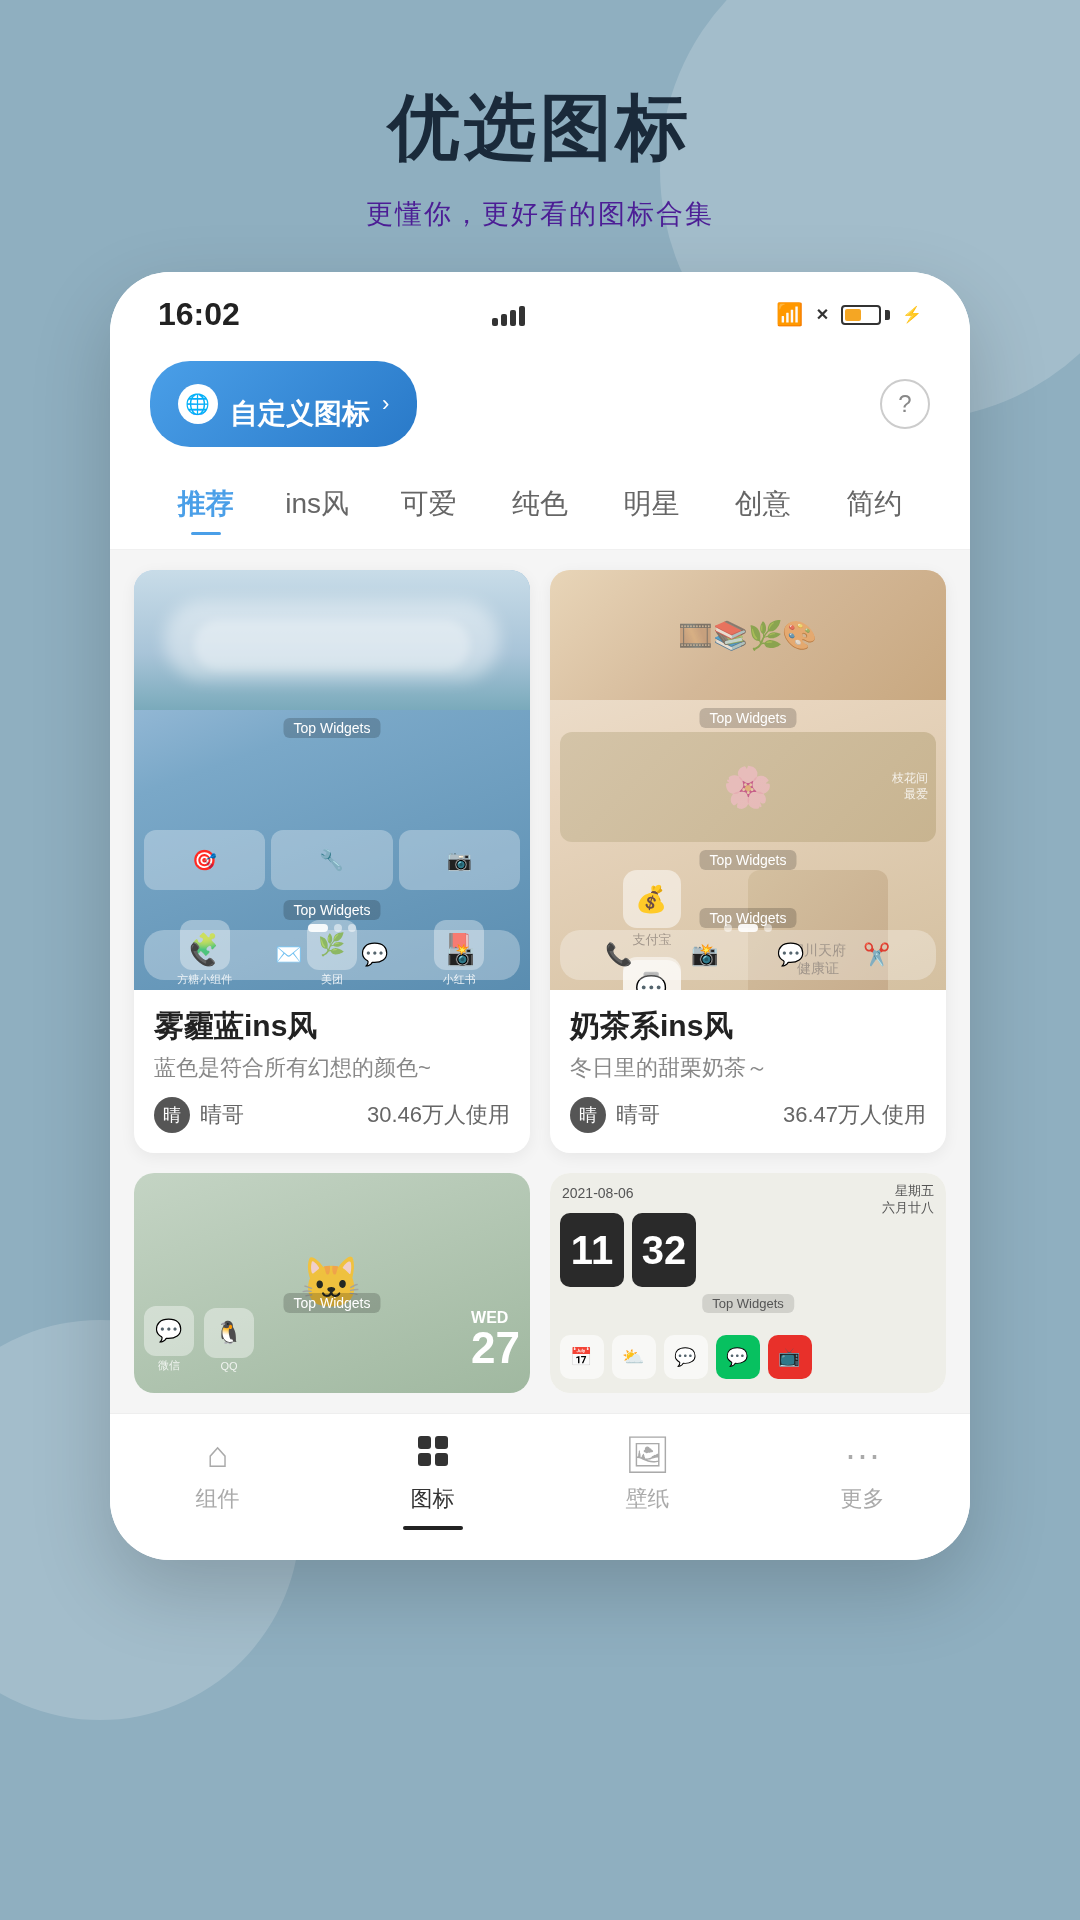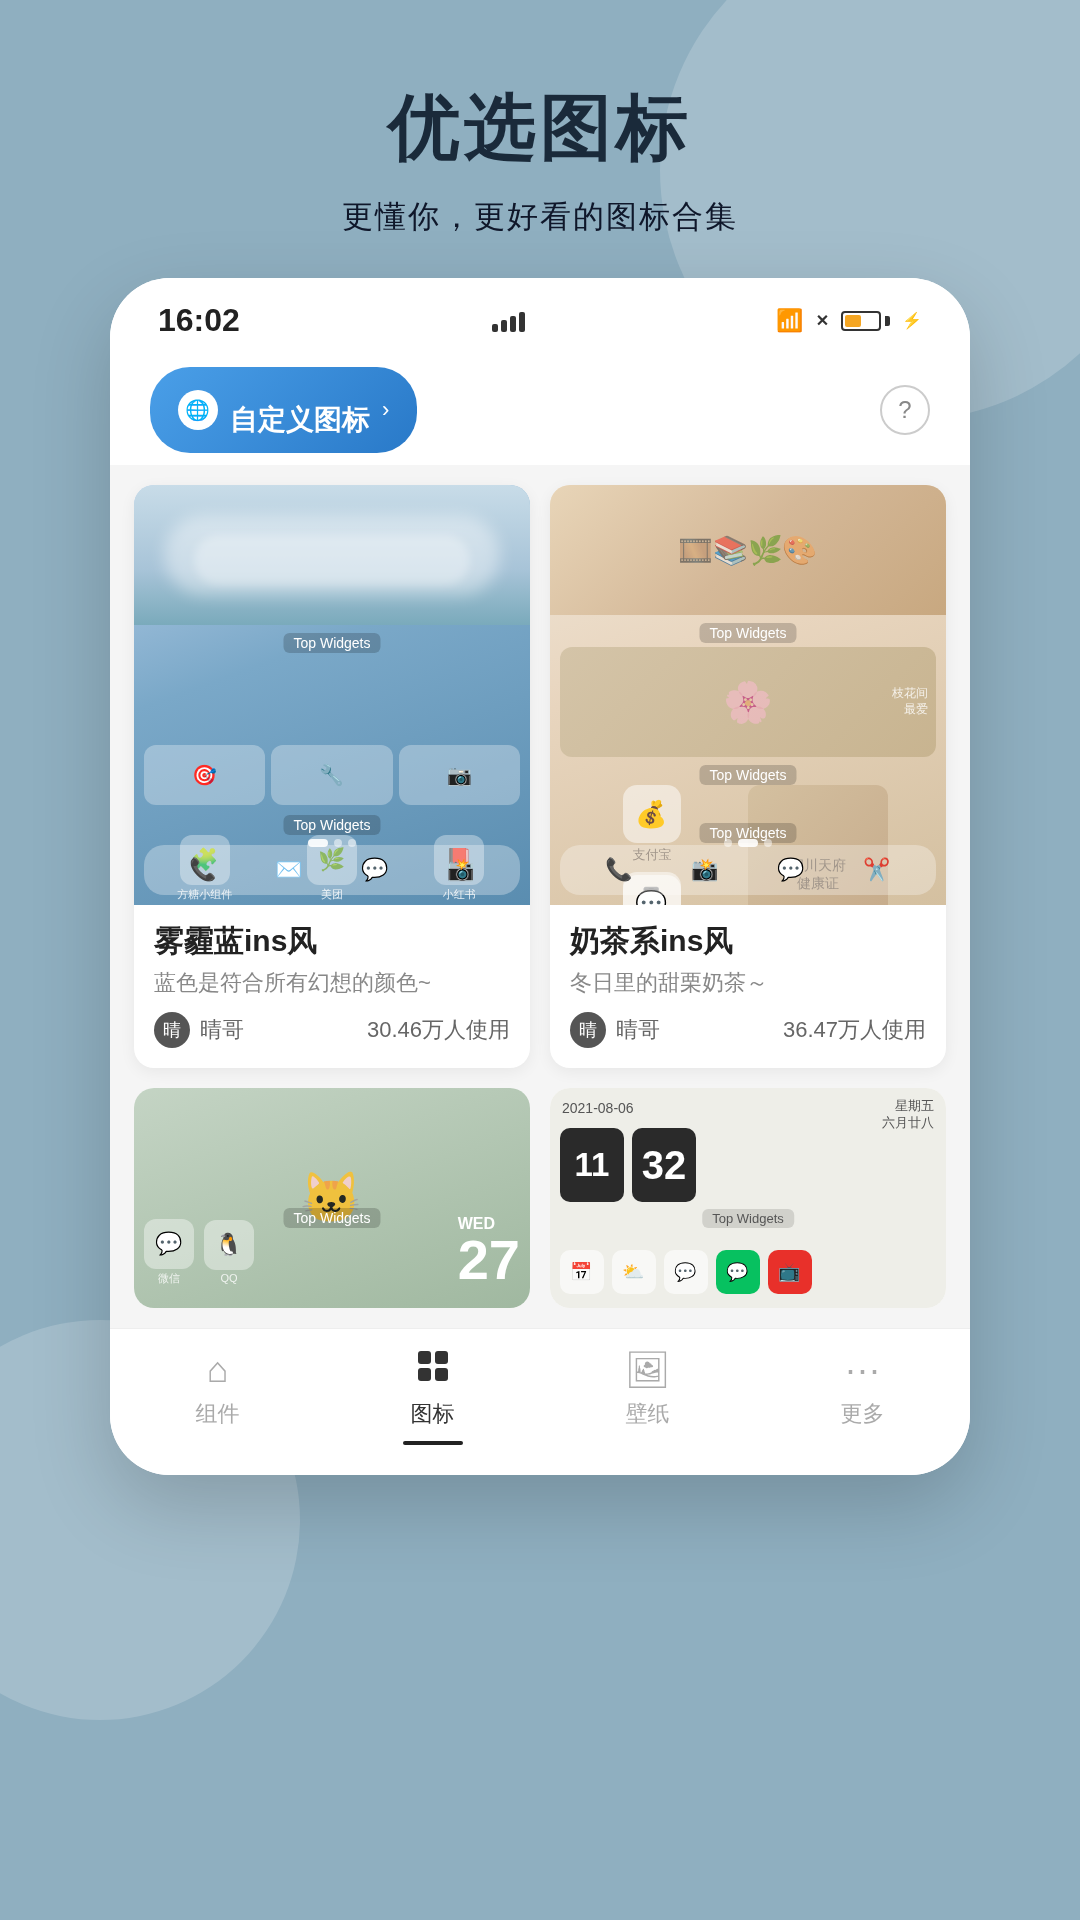--- a/index.html
+++ b/index.html
@@ -36,22 +36,22 @@
       z-index: 2;
     }
     .header-title {
       font-size: 72px;
       font-weight: 900;
       color: #1a2a3a;
       letter-spacing: 4px;
       margin-bottom: 20px;
     }
     .header-subtitle {
-      font-size: 31px;
-      color: #0f172a;
+      font-size: 27px;
+      color: #4c1d95;
       letter-spacing: 2px;
     }
 
     
     .phone-mockup {
       position: relative;
       z-index: 2;
       margin: 0 auto;
       width: 860px;
       background: white;
@@ -387,20 +387,43 @@
     <div class="custom-icon-btn">
       <div class="custom-icon-btn-icon">🌐</div>
       <span class="custom-icon-btn-text">自定义图标</span>
       <span class="custom-icon-btn-arrow">›</span>
     </div>
     <div class="help-btn">
       <span>?</span>
     </div>
   </div>
 
+  <div class="category-tabs">
+    <div class="tab-item active">
+      <span>推荐</span>
+    </div>
+    <div class="tab-item">
+      <span>ins风</span>
+    </div>
+    <div class="tab-item">
+      <span>可爱</span>
+    </div>
+    <div class="tab-item">
+      <span>纯色</span>
+    </div>
+    <div class="tab-item">
+      <span>明星</span>
+    </div>
+    <div class="tab-item">
+      <span>创意</span>
+    </div>
+    <div class="tab-item">
+      <span>简约</span>
+    </div>
+  </div>
 
   <div class="content-area">
     <div class="theme-grid">
 
       <div class="theme-card">
         <div class="theme-preview preview-blue">
 
           <div class="crown-badge">👑</div>
 
           <div style="position:absolute; top:28px; left:0; right:0; text-align:center; font-size:28px; font-weight:900; color:white; text-shadow:0 2px 8px rgba(0,0,0,0.25); letter-spacing:4px;">盐系 零霾蓝</div>
@@ -555,38 +578,38 @@
             <div style="display:flex;flex-direction:column;align-items:center;gap:2px;">
               <div style="width:50px;height:50px;background:rgba(255,255,255,0.4);border-radius:12px;display:flex;align-items:center;justify-content:center;font-size:22px;">💬</div>
               <span style="font-size:11px;color:rgba(255,255,255,0.8);">微信</span>
             </div>
             <div style="display:flex;flex-direction:column;align-items:center;gap:2px;">
               <div style="width:50px;height:50px;background:rgba(255,255,255,0.4);border-radius:12px;display:flex;align-items:center;justify-content:center;font-size:22px;">🐧</div>
               <span style="font-size:11px;color:rgba(255,255,255,0.8);">QQ</span>
             </div>
             <div style="margin-left:auto; font-size:32px; font-weight:900; color:white; line-height:1;">
               <div style="font-size:16px;">WED</div>
-              <div style="font-size:56px; font-weight:900;">27</div>
+              <div style="font-size:44px; font-weight:900;">27</div>
             </div>
           </div>
         </div>
       </div>
 
       <div class="bottom-card">
         <div style="background:#eeeee8; height:100%; position:relative; overflow:hidden;">
 
           <div style="position:absolute; top:12px; left:12px; font-size:14px; color:#555;">2021-08-06</div>
 
           <div style="position:absolute; top:10px; right:12px; text-align:right; font-size:13px; color:#555; line-height:1.3;">
             <div>星期五</div>
             <div>六月廿八</div>
           </div>
 
           <div style="position:absolute; top:40px; left:10px; display:flex; align-items:center; gap:8px;">
-            <div style="background:#2a2a2a; color:white; border-radius:10px; width:64px; height:74px; display:flex; align-items:center; justify-content:center; font-size:33px; font-weight:bold;">11</div>
+            <div style="background:#2a2a2a; color:white; border-radius:10px; width:64px; height:74px; display:flex; align-items:center; justify-content:center; font-size:40px; font-weight:bold;">11</div>
             <div style="background:#2a2a2a; color:white; border-radius:10px; width:64px; height:74px; display:flex; align-items:center; justify-content:center; font-size:40px; font-weight:bold;">32</div>
           </div>
 
           <div style="position:absolute; bottom:80px; left:50%; transform:translateX(-50%); background:rgba(0,0,0,0.12); border-radius:6px; padding:2px 10px; font-size:13px; color:#555; white-space:nowrap;">Top Widgets</div>
 
           <div style="position:absolute; bottom:14px; left:10px; right:10px; display:flex; gap:8px; align-items:center;">
             <div style="width:44px;height:44px;background:rgba(255,255,255,0.6);border-radius:10px;display:flex;align-items:center;justify-content:center;font-size:18px;">📅</div>
             <div style="width:44px;height:44px;background:rgba(255,255,255,0.6);border-radius:10px;display:flex;align-items:center;justify-content:center;font-size:18px;">⛅</div>
             <div style="width:44px;height:44px;background:rgba(255,255,255,0.6);border-radius:10px;display:flex;align-items:center;justify-content:center;font-size:18px;">💬</div>
             <div style="width:44px;height:44px;background:#07c160;border-radius:10px;display:flex;align-items:center;justify-content:center;font-size:18px;">💬</div>

